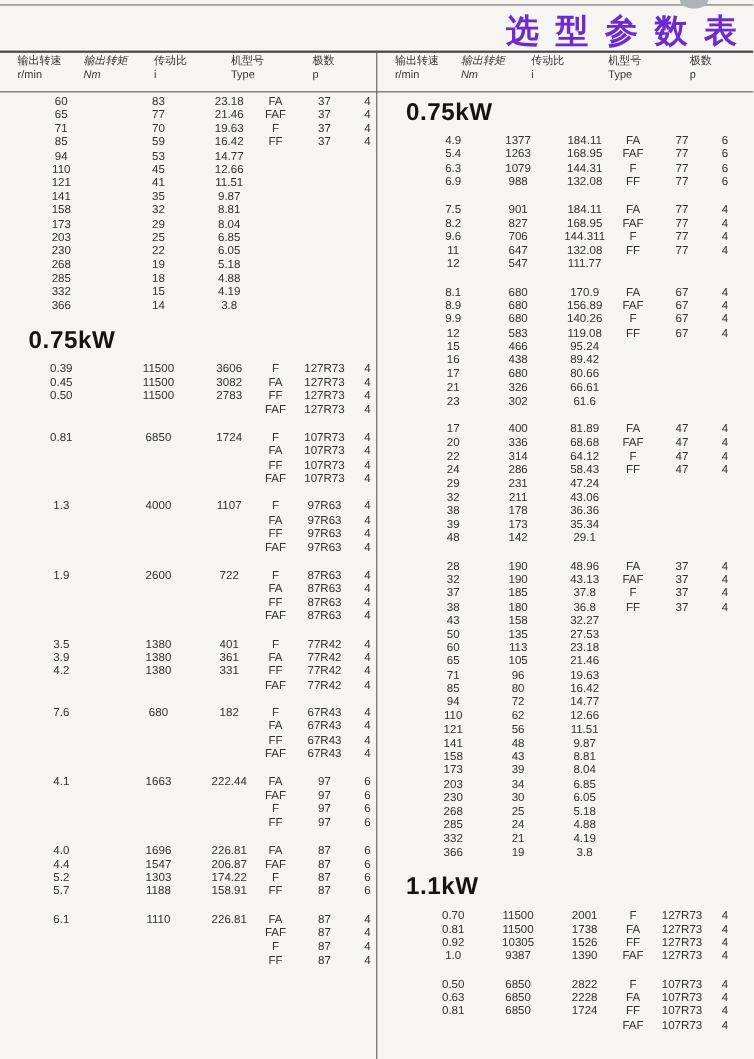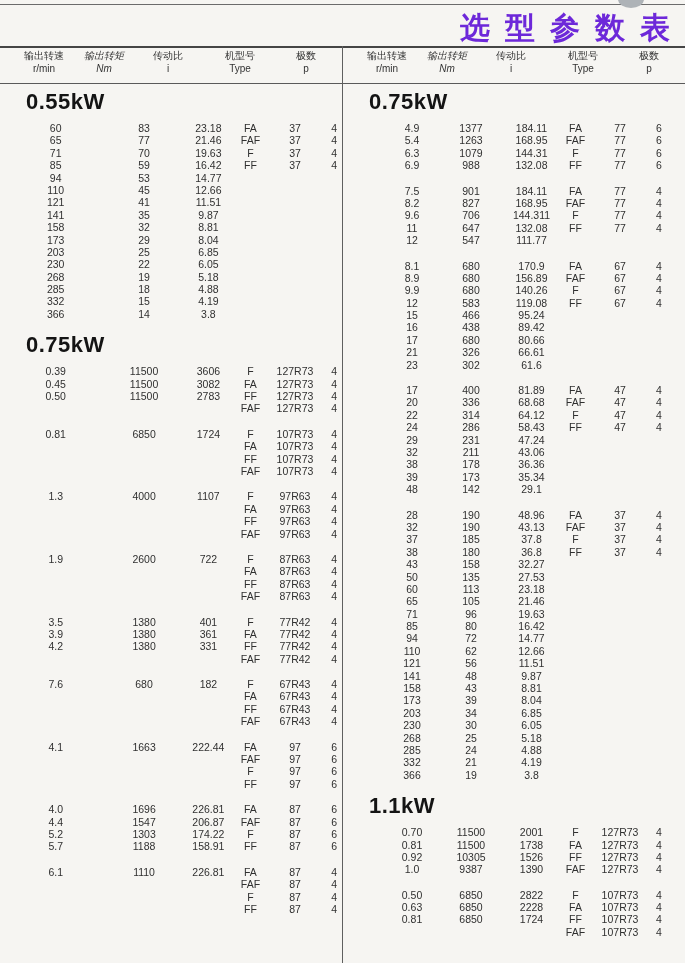--- a/index.html
+++ b/index.html
@@ -20,21 +20,21 @@
     letter-spacing:15px;text-indent:15px;white-space:nowrap;
   }
   .title-rule{position:absolute;top:46px;left:0;width:685px;height:2px;background:#454545;}
   .header-rule{position:absolute;top:83px;left:0;width:685px;height:1px;background:#5a5a5a;}
   .v-divider{position:absolute;top:46px;left:342px;width:1px;height:917px;background:#5f5f5f;}
 
   .header-band{position:absolute;top:49px;left:0;width:685px;height:34px;}
   .header-half{position:absolute;top:0;width:342px;height:34px;}
   .header-half.left{left:0;}
   .header-half.right{left:343px;}
-  .hcell{position:absolute;text-align:center;font-size:10px;line-height:13px;color:#333;}
+  .hcell{position:absolute;text-align:left;font-size:10px;line-height:13px;color:#333;}
   .hc0{left:16px;width:56px;}
   .hc1{left:76px;width:56px;font-style:italic;}
   .hc2{left:140px;width:56px;}
   .hc3{left:210px;width:60px;}
   .hc4{left:284px;width:44px;}
 
   .col{position:absolute;top:86px;}
   .col-left{left:0;width:342px;}
   .col-right{left:343px;width:342px;}
 
@@ -114,21 +114,20 @@
     <div class="hcell hc4">
       <div>极数</div>
       <div>p</div>
     </div>
   </div>
 </div>
 <div class="header-rule"></div>
 <div class="v-divider"></div>
 
 <div class="col col-left" id="col-left">
-    <div class="section-heading">0.55kW</div>
     <div class="group">
       <div class="row"><span class="c c-speed">60</span><span class="c c-torque">83</span><span class="c c-ratio">23.18</span><span class="c c-prefix">FA</span><span class="c c-size">37</span><span class="c c-poles">4</span></div>
       <div class="row"><span class="c c-speed">65</span><span class="c c-torque">77</span><span class="c c-ratio">21.46</span><span class="c c-prefix">FAF</span><span class="c c-size">37</span><span class="c c-poles">4</span></div>
       <div class="row"><span class="c c-speed">71</span><span class="c c-torque">70</span><span class="c c-ratio">19.63</span><span class="c c-prefix">F</span><span class="c c-size">37</span><span class="c c-poles">4</span></div>
       <div class="row"><span class="c c-speed">85</span><span class="c c-torque">59</span><span class="c c-ratio">16.42</span><span class="c c-prefix">FF</span><span class="c c-size">37</span><span class="c c-poles">4</span></div>
       <div class="row"><span class="c c-speed">94</span><span class="c c-torque">53</span><span class="c c-ratio">14.77</span><span class="c c-prefix"></span><span class="c c-size"></span><span class="c c-poles"></span></div>
       <div class="row"><span class="c c-speed">110</span><span class="c c-torque">45</span><span class="c c-ratio">12.66</span><span class="c c-prefix"></span><span class="c c-size"></span><span class="c c-poles"></span></div>
       <div class="row"><span class="c c-speed">121</span><span class="c c-torque">41</span><span class="c c-ratio">11.51</span><span class="c c-prefix"></span><span class="c c-size"></span><span class="c c-poles"></span></div>
       <div class="row"><span class="c c-speed">141</span><span class="c c-torque">35</span><span class="c c-ratio">9.87</span><span class="c c-prefix"></span><span class="c c-size"></span><span class="c c-poles"></span></div>
       <div class="row"><span class="c c-speed">158</span><span class="c c-torque">32</span><span class="c c-ratio">8.81</span><span class="c c-prefix"></span><span class="c c-size"></span><span class="c c-poles"></span></div>

